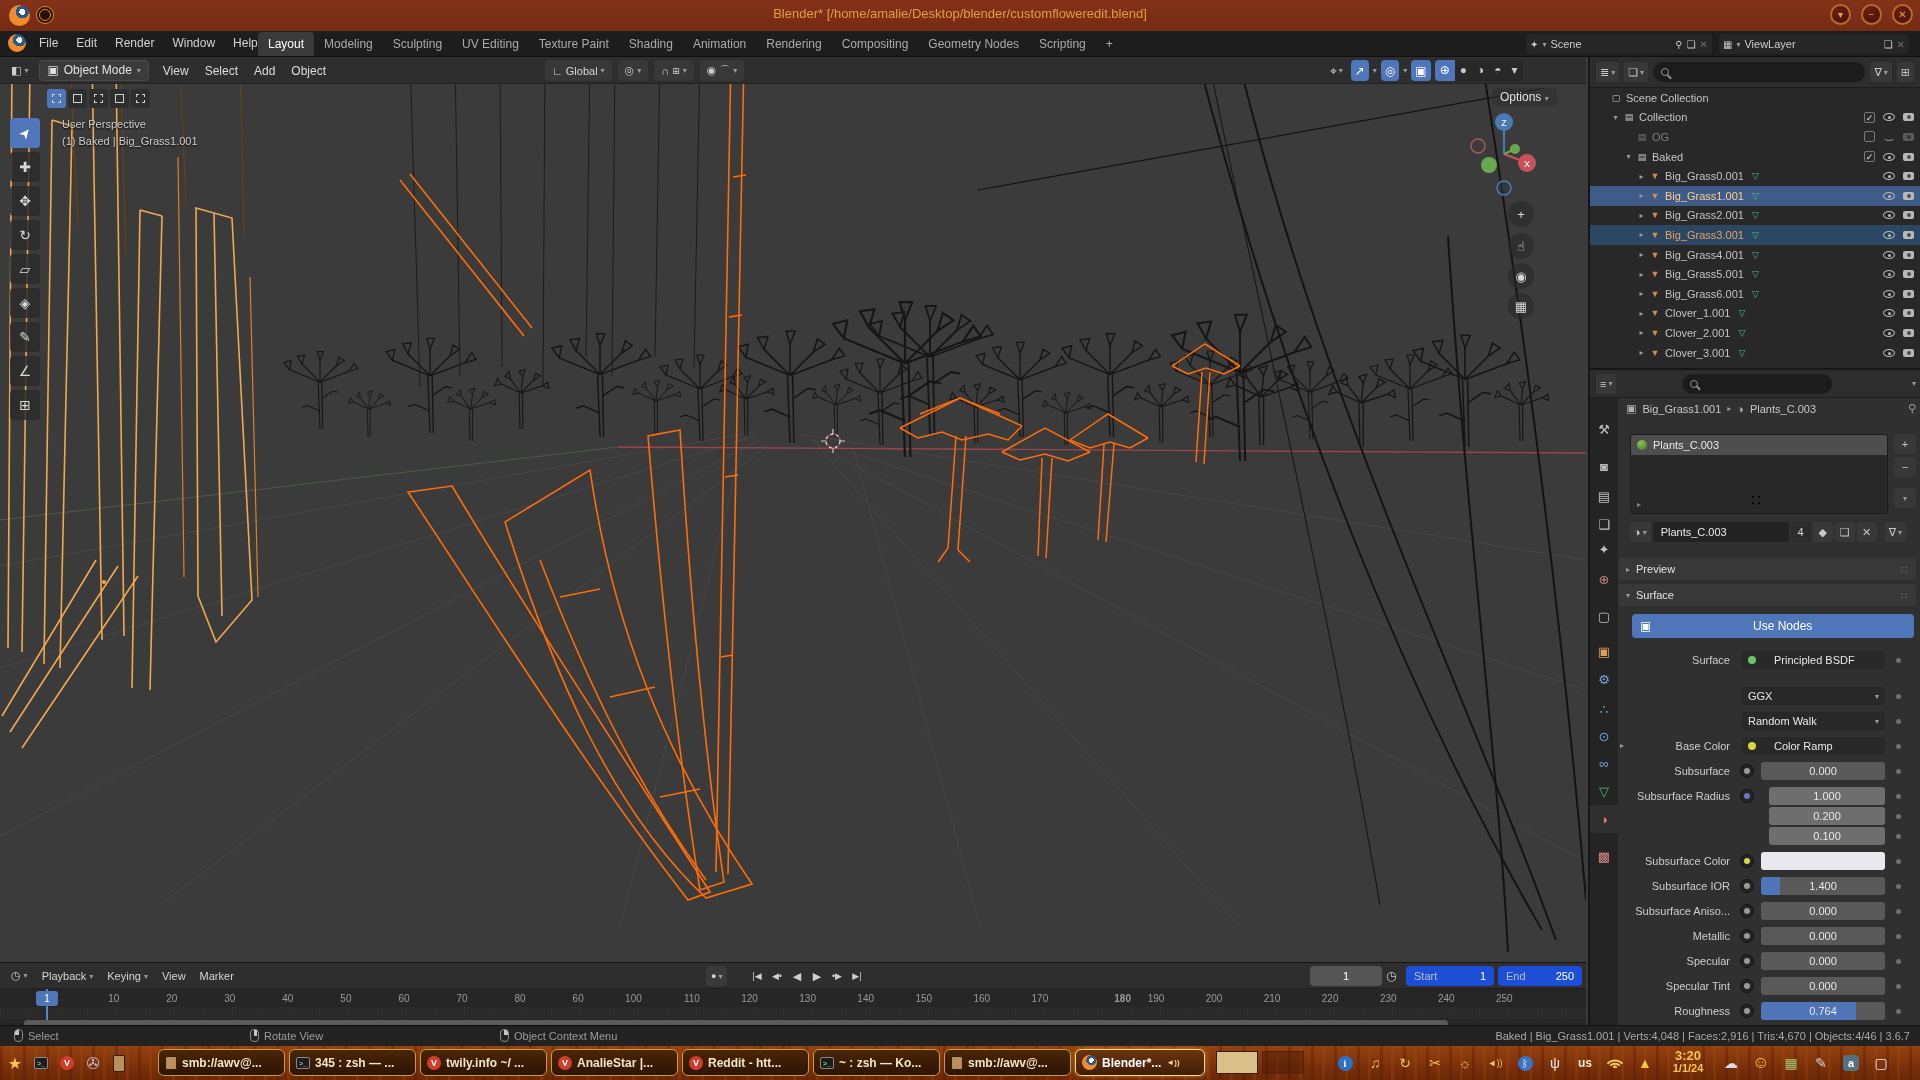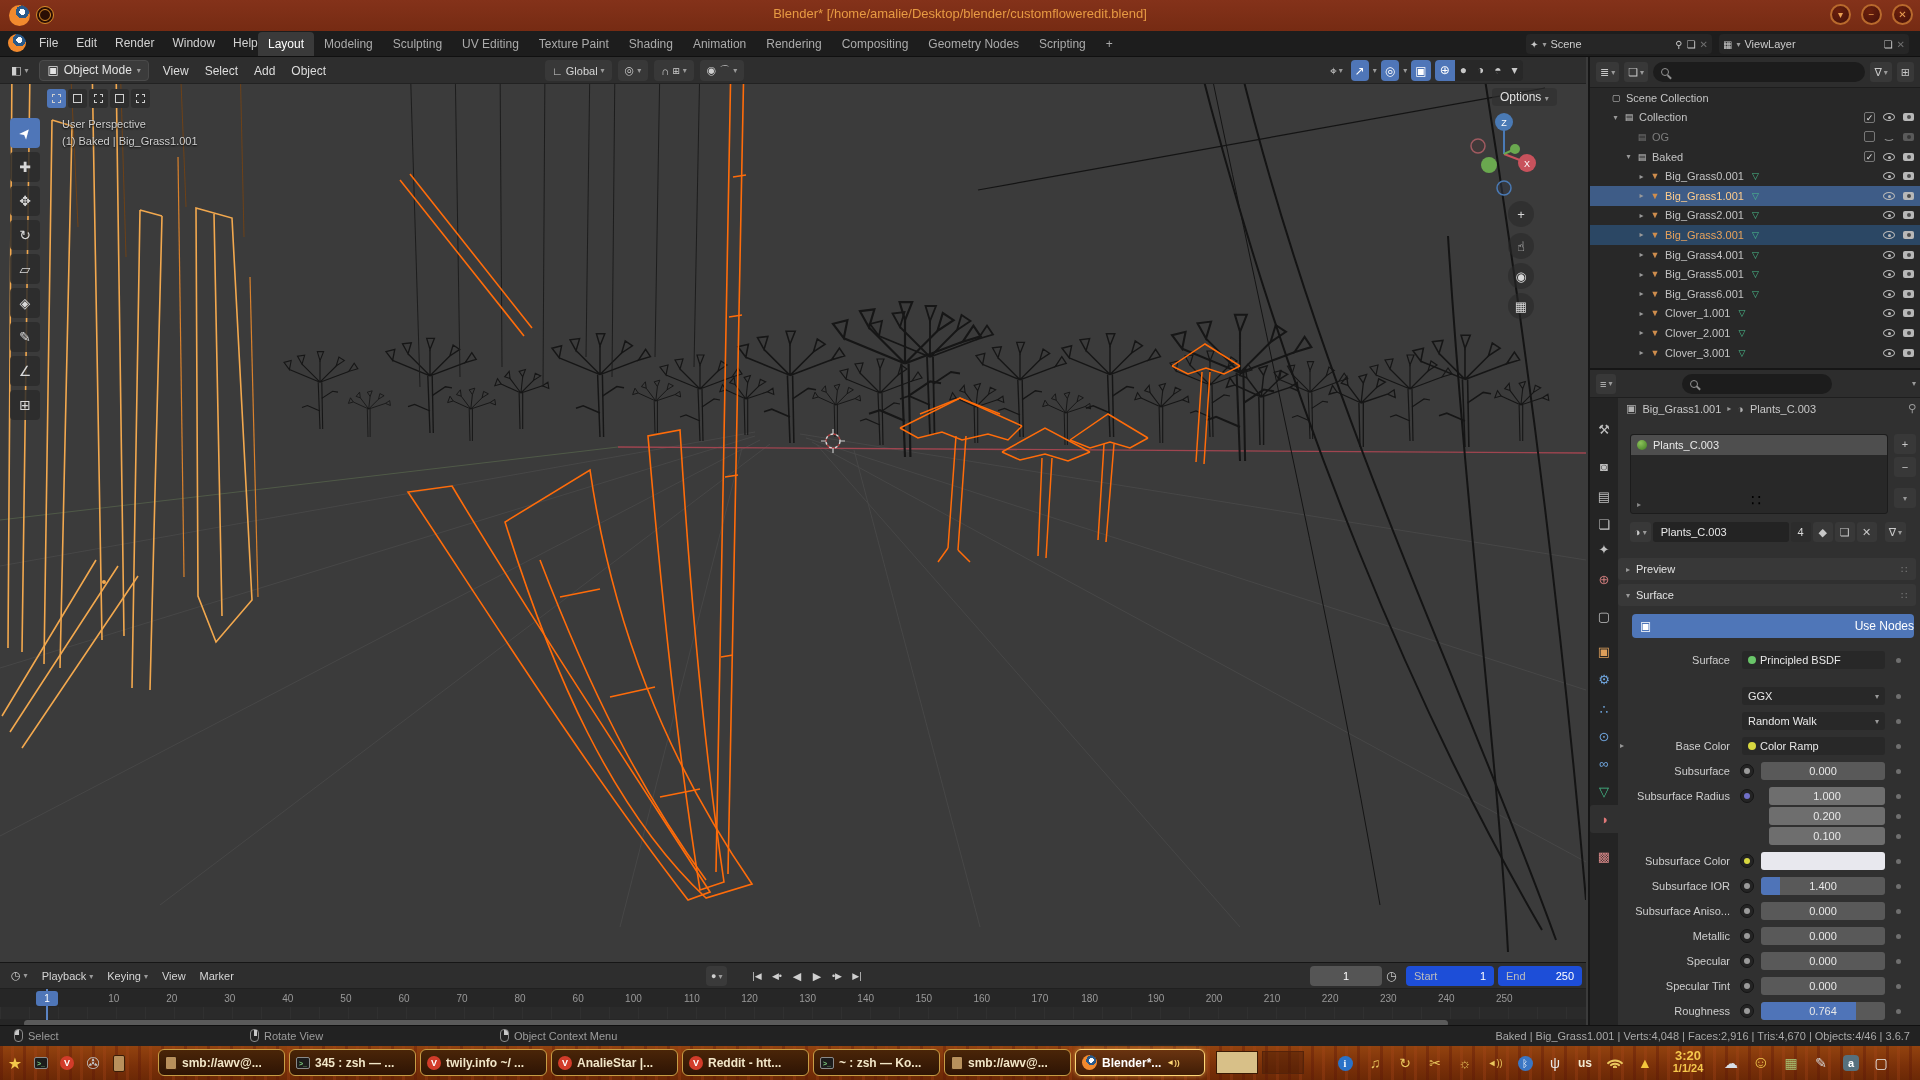--- a/index.html
+++ b/index.html
@@ -81,21 +81,21 @@
   #prop-tabs{position:absolute;left:0;top:28px;width:28px;height:629px;background:#242424;}
   .ptab{position:absolute;left:0;width:28px;height:28px;display:flex;align-items:center;justify-content:center;font-size:13px;}
   .ptab.on{background:#303030;border-radius:3px 0 0 3px;}
   #prop-header{position:absolute;left:0;top:0;width:332px;height:28px;background:#2d2d2d;border-bottom:1px solid #1e1e1e;display:flex;align-items:center;gap:6px;padding:0 6px;}
   .plabel{position:absolute;left:14px;width:126px;text-align:right;color:#cdcdcd;font-size:11px;line-height:18px;white-space:nowrap;}
   .socket{position:absolute;left:150px;width:14px;height:14px;border-radius:50%;background:#242424;border:1px solid #141414;top:2px;}
   .socket::before{content:"";position:absolute;left:3px;top:3px;width:6px;height:6px;border-radius:50%;background:var(--dot,#999);}
   .pfield{position:absolute;height:18px;border-radius:3px;font-size:11px;color:#e8e8e8;overflow:hidden;}
   .pfield.dropf{left:152px;width:143px;background:#282828;display:flex;align-items:center;padding:0 6px;}
   .pfield.dropf .chev{margin-left:auto;}
-  .pfield.nodef{left:152px;width:143px;background:#282828;display:flex;align-items:center;gap:4px;padding:0 6px;}
+  .pfield.nodef{left:152px;width:143px;background:#282828;display:flex;align-items:center;gap:18px;padding:0 6px;}
   .ndot{width:8px;height:8px;border-radius:50%;flex:0 0 auto;}
   .pfield.slider{left:171px;width:124px;background:#595959;text-align:center;line-height:18px;}
   .pfield.vec{left:179px;width:116px;background:#6e6e6e;text-align:center;line-height:18px;}
   .pfield .fill{position:absolute;left:0;top:0;bottom:0;background:#4f74b8;border-radius:3px 0 0 3px;}
   .pfield .vtxt{position:relative;}
   .pfield.swatchf{left:171px;width:124px;}
   .deco{position:absolute;left:306px;top:7px;width:5px;height:5px;border-radius:50%;background:#6f6f6f;}
   .expander{position:absolute;left:30px;color:#999;font-size:8px;top:4px;}
   .panelhead{position:absolute;left:28px;width:298px;height:22px;background:#383838;border-radius:3px;color:#e2e2e2;font-size:11px;display:flex;align-items:center;gap:6px;padding:0 8px;}
   .grip{margin-left:auto;color:#7d7d7d;font-size:10px;letter-spacing:1px;}
@@ -689,21 +689,21 @@
         <span>Preview</span>
         <span class="grip">∷</span>
     </div>
     <div class="panelhead" style="top:214px">
       <span class="chev">▾</span>
         <span>Surface</span>
         <span class="grip">∷</span>
     </div>
     <div class="abs blue" style="left:42px;top:244px;width:282px;height:24px;border-radius:4px;display:flex;align-items:center">
       <span style="margin-left:8px;font-size:12px">▣</span>
-      <span style="flex:1;text-align:right;font-size:12px">Use Nodes</span>
+      <span style="flex:1;text-align:center;font-size:12px">Use Nodes</span>
     </div>
 
     <div id="prop-rows">
         <div class="abs" style="left: 0px; top: 281px; width: 332px; height: 20px;">
           <span class="plabel">Surface</span>
           <div class="pfield nodef">
             <span class="ndot" style="background: rgb(105, 197, 105);"></span>
             <span>Principled BSDF</span>
           </div>
           <span class="deco"></span>
@@ -839,21 +839,21 @@
           <span class="tick-num" style="left: 485.674px;">80</span>
           <span class="tick-num" style="left: 543.734px;">60</span>
           <span class="tick-num" style="left: 601.794px;">100</span>
           <span class="tick-num" style="left: 659.854px;">110</span>
           <span class="tick-num" style="left: 717.914px;">120</span>
           <span class="tick-num" style="left: 775.974px;">130</span>
           <span class="tick-num" style="left: 834.034px;">140</span>
           <span class="tick-num" style="left: 892.094px;">150</span>
           <span class="tick-num" style="left: 950.154px;">160</span>
           <span class="tick-num" style="left: 1008.21px;">170</span>
-          <span class="tick-num" style="left: 1058px;">180</span>
+          <span class="tick-num" style="left: 1091px; font-weight: bold;">180</span>
           <span class="tick-num" style="left: 1124.33px;">190</span>
           <span class="tick-num" style="left: 1182.39px;">200</span>
           <span class="tick-num" style="left: 1240.45px;">210</span>
           <span class="tick-num" style="left: 1298.51px;">220</span>
           <span class="tick-num" style="left: 1356.57px;">230</span>
           <span class="tick-num" style="left: 1414.63px;">240</span>
           <span class="tick-num" style="left: 1472.69px;">250</span>
         </div>
       <div id="playhead"></div>
       <div id="curframe-badge">1</div>

